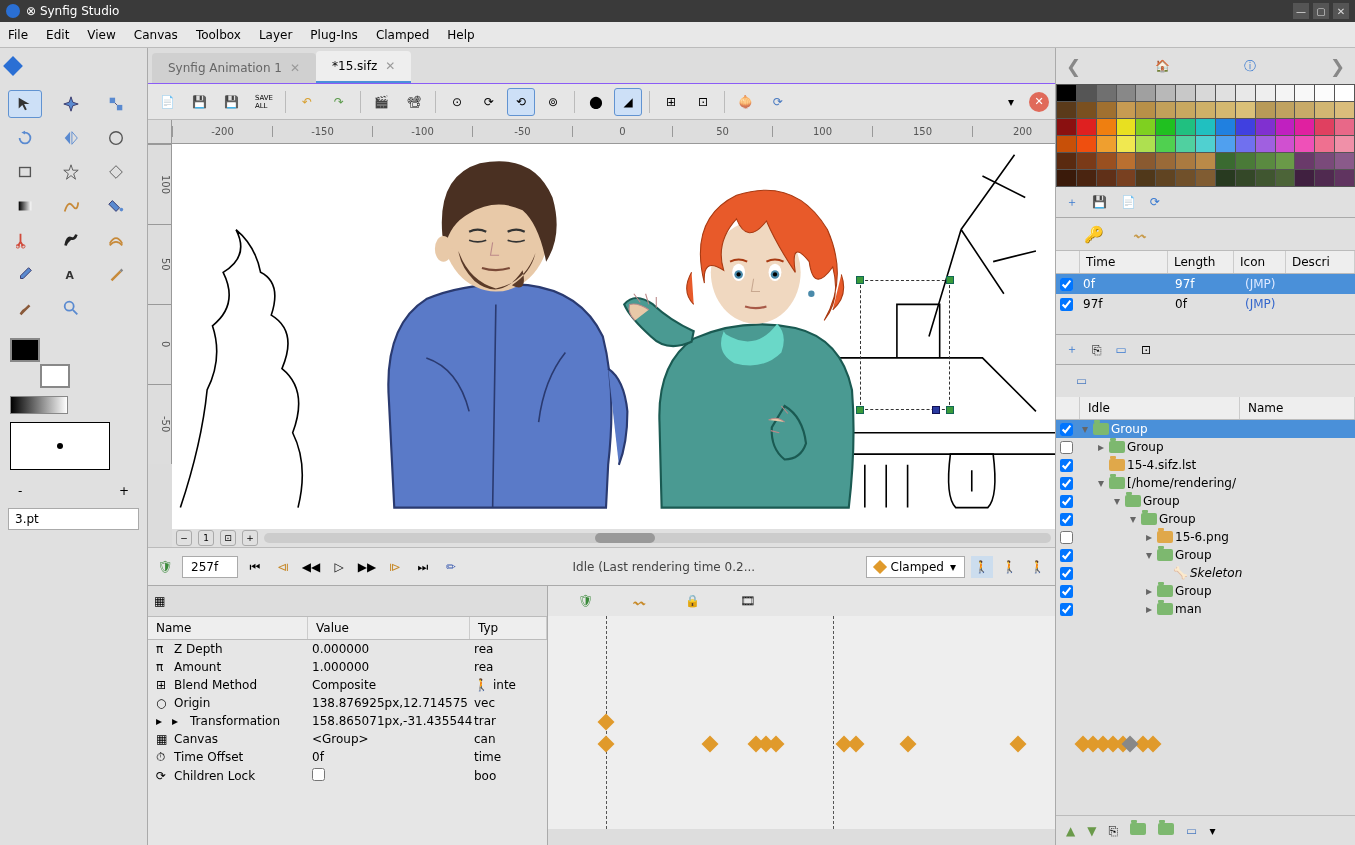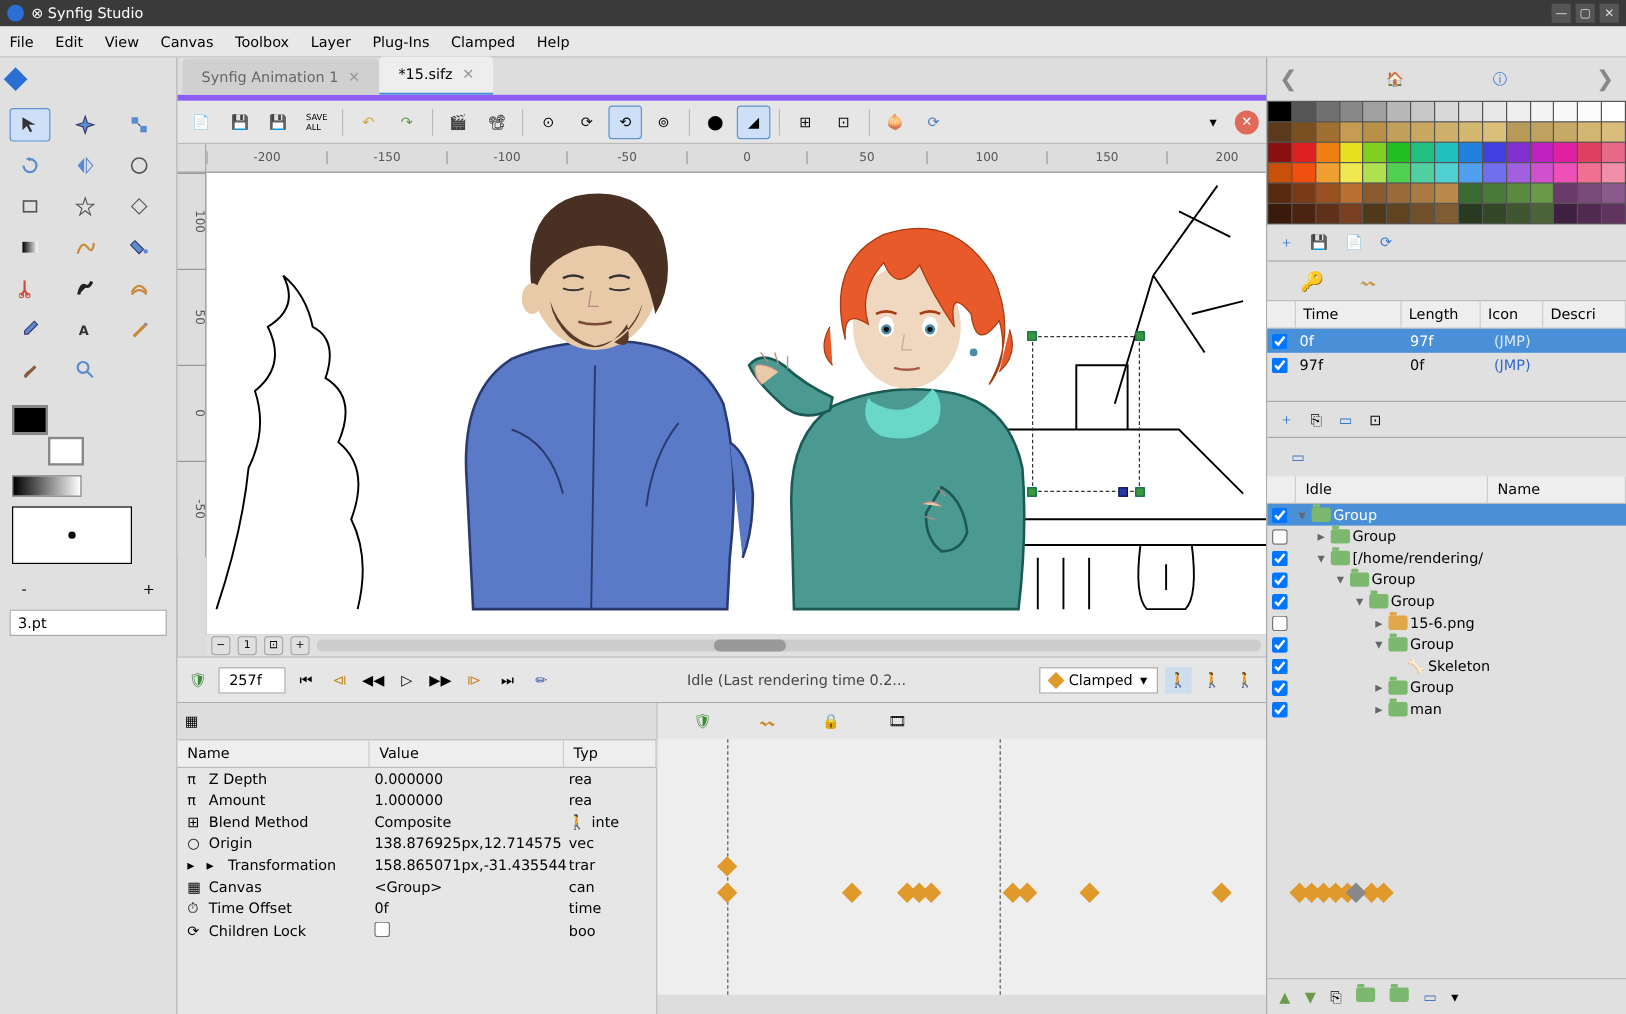--- a/index.html
+++ b/index.html
@@ -21,21 +21,21 @@
 .color-swatches { padding: 10px; }
 .fg-bg { position: relative; width: 60px; height: 50px; }
 .fg { position: absolute; width: 30px; height: 24px; background: #000; border: 2px solid #888; top: 0; left: 0; }
 .bg { position: absolute; width: 30px; height: 24px; background: #fff; border: 2px solid #888; bottom: 0; right: 0; }
 .gradient-sw { width: 58px; height: 18px; background: linear-gradient(90deg,#000,#fff); border:1px solid #888; margin-top:8px;}
 .dot-box { width: 100px; height: 48px; border:1px solid #000; margin-top:8px; background:#fff; display:flex;align-items:center;justify-content:center;}
 .dot-box .dot{width:6px;height:6px;background:#000;border-radius:50%;}
 .size-row{display:flex;justify-content:space-between;padding:4px 18px;font-size:14px;}
 .size-input{margin:6px 8px;border:1px solid #aaa;background:#fff;padding:3px 6px;}
 .center-col { flex: 1; display: flex; flex-direction: column; min-width:0;}
-.tabs { height: 36px; background: #ddd; display: flex; align-items: flex-end; padding: 0 4px; gap: 0; border-bottom:5px solid #8b5cf6;}
+.tabs { height: 36px; background: #ddd; display: flex; align-items: flex-end; padding: 0 4px; gap: 0; border-bottom:1px solid #8b5cf6;}
 .tab { padding: 8px 16px; background: #d0d0d0; border-top-left-radius:4px;border-top-right-radius:4px; display:flex;gap:8px;align-items:center;color:#666;}
 .tab.active { background: #eee; color:#000; border-bottom:2px solid #4a90d9;}
 .tab .x{color:#999;}
 .doc-toolbar { height: 36px; background: #e6e6e6; display: flex; align-items: center; padding: 0 6px; gap: 4px; border-bottom:1px solid #bbb;}
 .tbtn { width: 28px; height: 28px; display:flex;align-items:center;justify-content:center; border-radius:3px;}
 .tbtn.active{background:#cde0f7;border:1px solid #6193d1;}
 .sep{width:1px;height:22px;background:#bbb;margin:0 3px;}
 .canvas-area { flex: 1; display: flex; min-height:0;}
 .ruler-corner{width:24px;height:24px;background:#ddd;border-right:1px solid #999;border-bottom:1px solid #999;}
 .ruler-h{height:24px;background:#ddd;border-bottom:1px solid #999;display:flex;align-items:center;overflow:hidden;}
@@ -696,20 +696,27 @@
           <div class="layer-row">
             <input type="checkbox" style="">
             <span class="indent" style="width: 16px;"></span>
             <span class="expander">▸</span>
             <span class="folder"></span>
             <span> Group</span>
           </div>
           <div class="layer-row">
             <input type="checkbox" checked="" style="">
             <span class="indent" style="width: 16px;"></span>
+            <span class="expander"></span>
+            <span class="folder orange"></span>
+            <span> 15-4.sifz.lst</span>
+          </div>
+          <div class="layer-row">
+            <input type="checkbox" checked="" style="">
+            <span class="indent" style="width: 16px;"></span>
             <span class="expander">▾</span>
             <span class="folder"></span>
             <span> [/home/rendering/</span>
           </div>
           <div class="layer-row">
             <input type="checkbox" checked="" style="">
             <span class="indent" style="width: 32px;"></span>
             <span class="expander">▾</span>
             <span class="folder"></span>
             <span> Group</span>
@@ -733,21 +740,21 @@
             <span class="indent" style="width: 64px;"></span>
             <span class="expander">▾</span>
             <span class="folder"></span>
             <span> Group</span>
           </div>
           <div class="layer-row">
             <input type="checkbox" checked="" style="">
             <span class="indent" style="width: 80px;"></span>
             <span class="expander"></span>
             <span>🦴</span>
-            <span style=""> Skeleton</span>
+            <span style="font-style: italic;"> Skeleton</span>
           </div>
           <div class="layer-row">
             <input type="checkbox" checked="" style="">
             <span class="indent" style="width: 64px;"></span>
             <span class="expander">▸</span>
             <span class="folder"></span>
             <span> Group</span>
           </div>
           <div class="layer-row">
             <input type="checkbox" checked="" style="">

